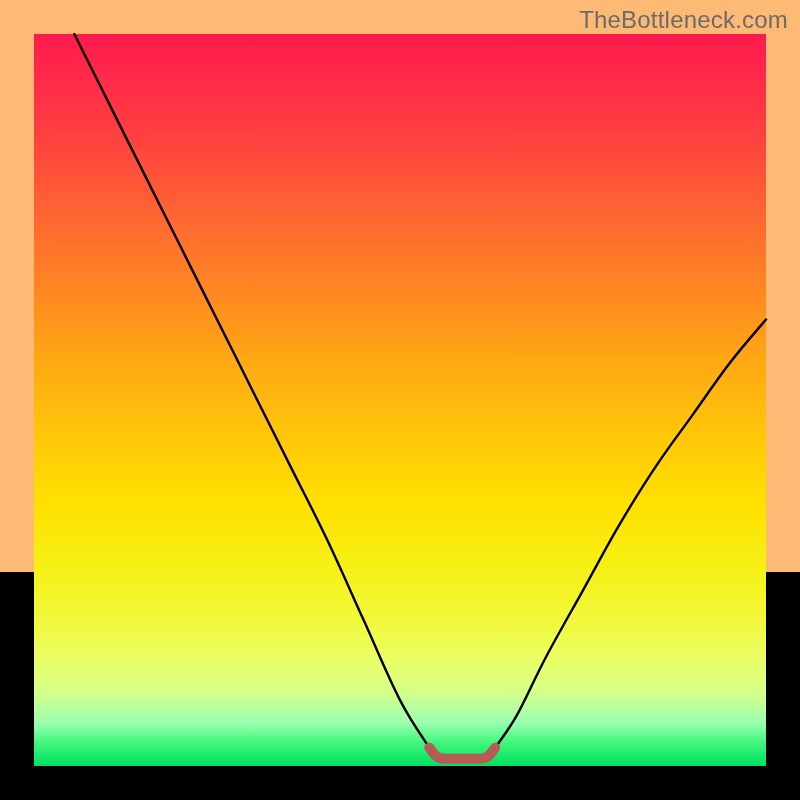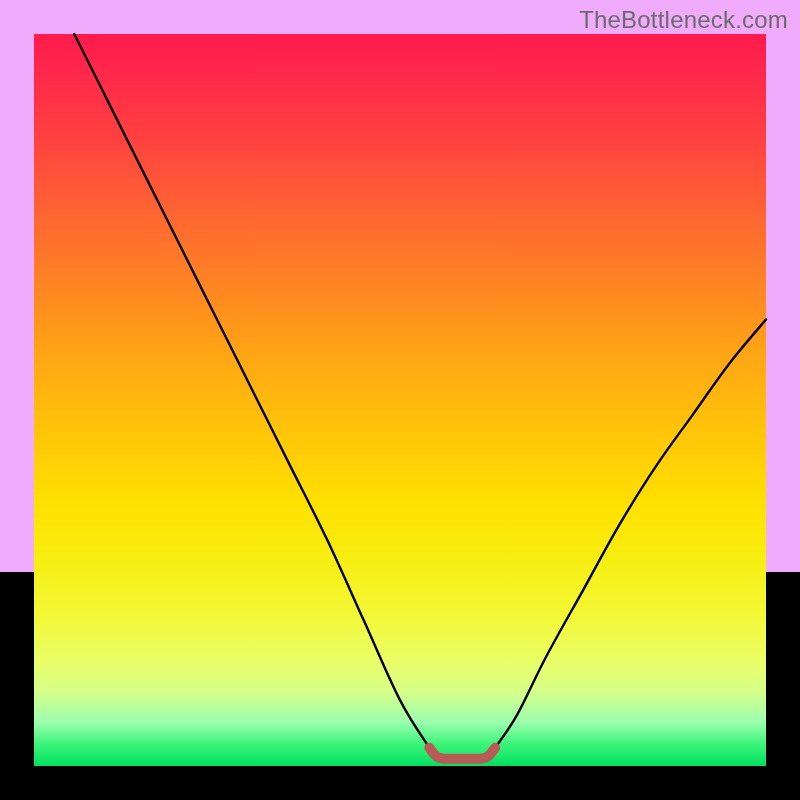--- a/index.html
+++ b/index.html
@@ -10,21 +10,21 @@
     background: #000;
     overflow: hidden;
     font-family: Arial, Helvetica, sans-serif;
   }
   .frame {
     position: absolute;
     left: 0;
     top: 0;
     width: 800px;
     height: 572px;
-    background: #f0abfc;
+    background: #fdba74;
   }
   .plot-area {
     position: absolute;
     left: 34px;
     top: 34px;
     width: 732px;
     height: 732px;
     
     background: linear-gradient(to bottom,
       #ff1a4d 0%,

